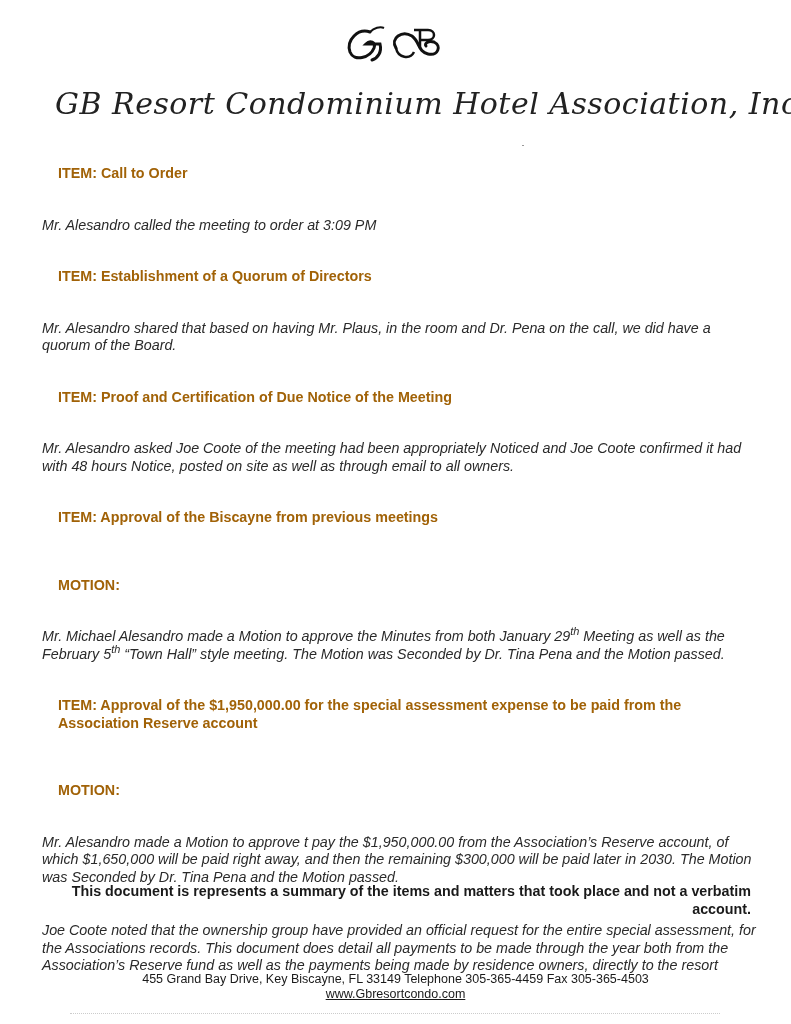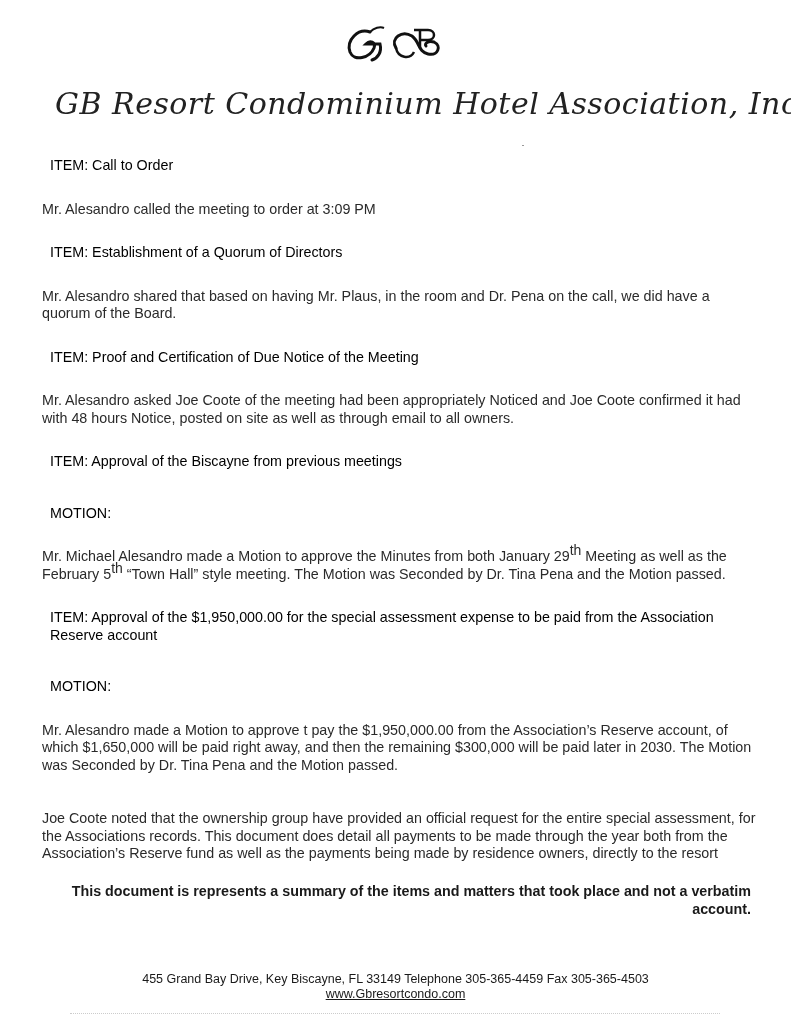--- a/index.html
+++ b/index.html
@@ -4,23 +4,23 @@
   <style>
     html, body { margin: 0; padding: 0; background: #ffffff; }
     body { width: 791px; height: 1024px; position: relative; overflow: hidden;
            font-family: "Liberation Sans", sans-serif; color: #1a1a1a; }
     .logo { position: absolute; left: 340px; top: 18px; width: 110px; height: 50px; }
     .letterhead { position: absolute; left: 55px; top: 86px; width: 700px; text-align: left;
                   font-family: "DejaVu Serif", serif; font-style: italic; font-size: 30px;
                   letter-spacing: 0.5px; color: #222; white-space: nowrap; }
     .dot { position: absolute; left: 522px; top: 145px; width: 2px; height: 1px; background: #999; }
     .content { position: absolute; left: 42px; top: 149px; width: 720px; font-size: 14.3px; line-height: 17.5px; }
-    .heading { font-weight: normal; margin: 8px; color: #000000; }
-    .para { margin: 0; color: #2a2a2a; }
-    sup { font-size: 14px; line-height: 0; }
+    .heading { font-weight: bold; margin: 16px; color: #a16207; }
+    .para { margin: 0; color: #2a2a2a; font-style: italic; }
+    sup { font-size: 11px; line-height: 0; }
     .gap-s { height: 18px; }
     .footer-note { position: absolute; left: 40px; width: 711px; top: 883px; text-align: right;
                    font-weight: bold; font-size: 14.3px; line-height: 17.5px; }
     .address { position: absolute; left: 40px; width: 711px; top: 972px; text-align: center;
                font-size: 12.5px; line-height: 15px; }
     .address a { color: #1a1a1a; text-decoration: underline; }
     .bottom-line { position: absolute; left: 70px; top: 1013px; width: 650px; height: 1px;
                    border-top: 1px dotted #ccc; }
   </style>
 </head>

